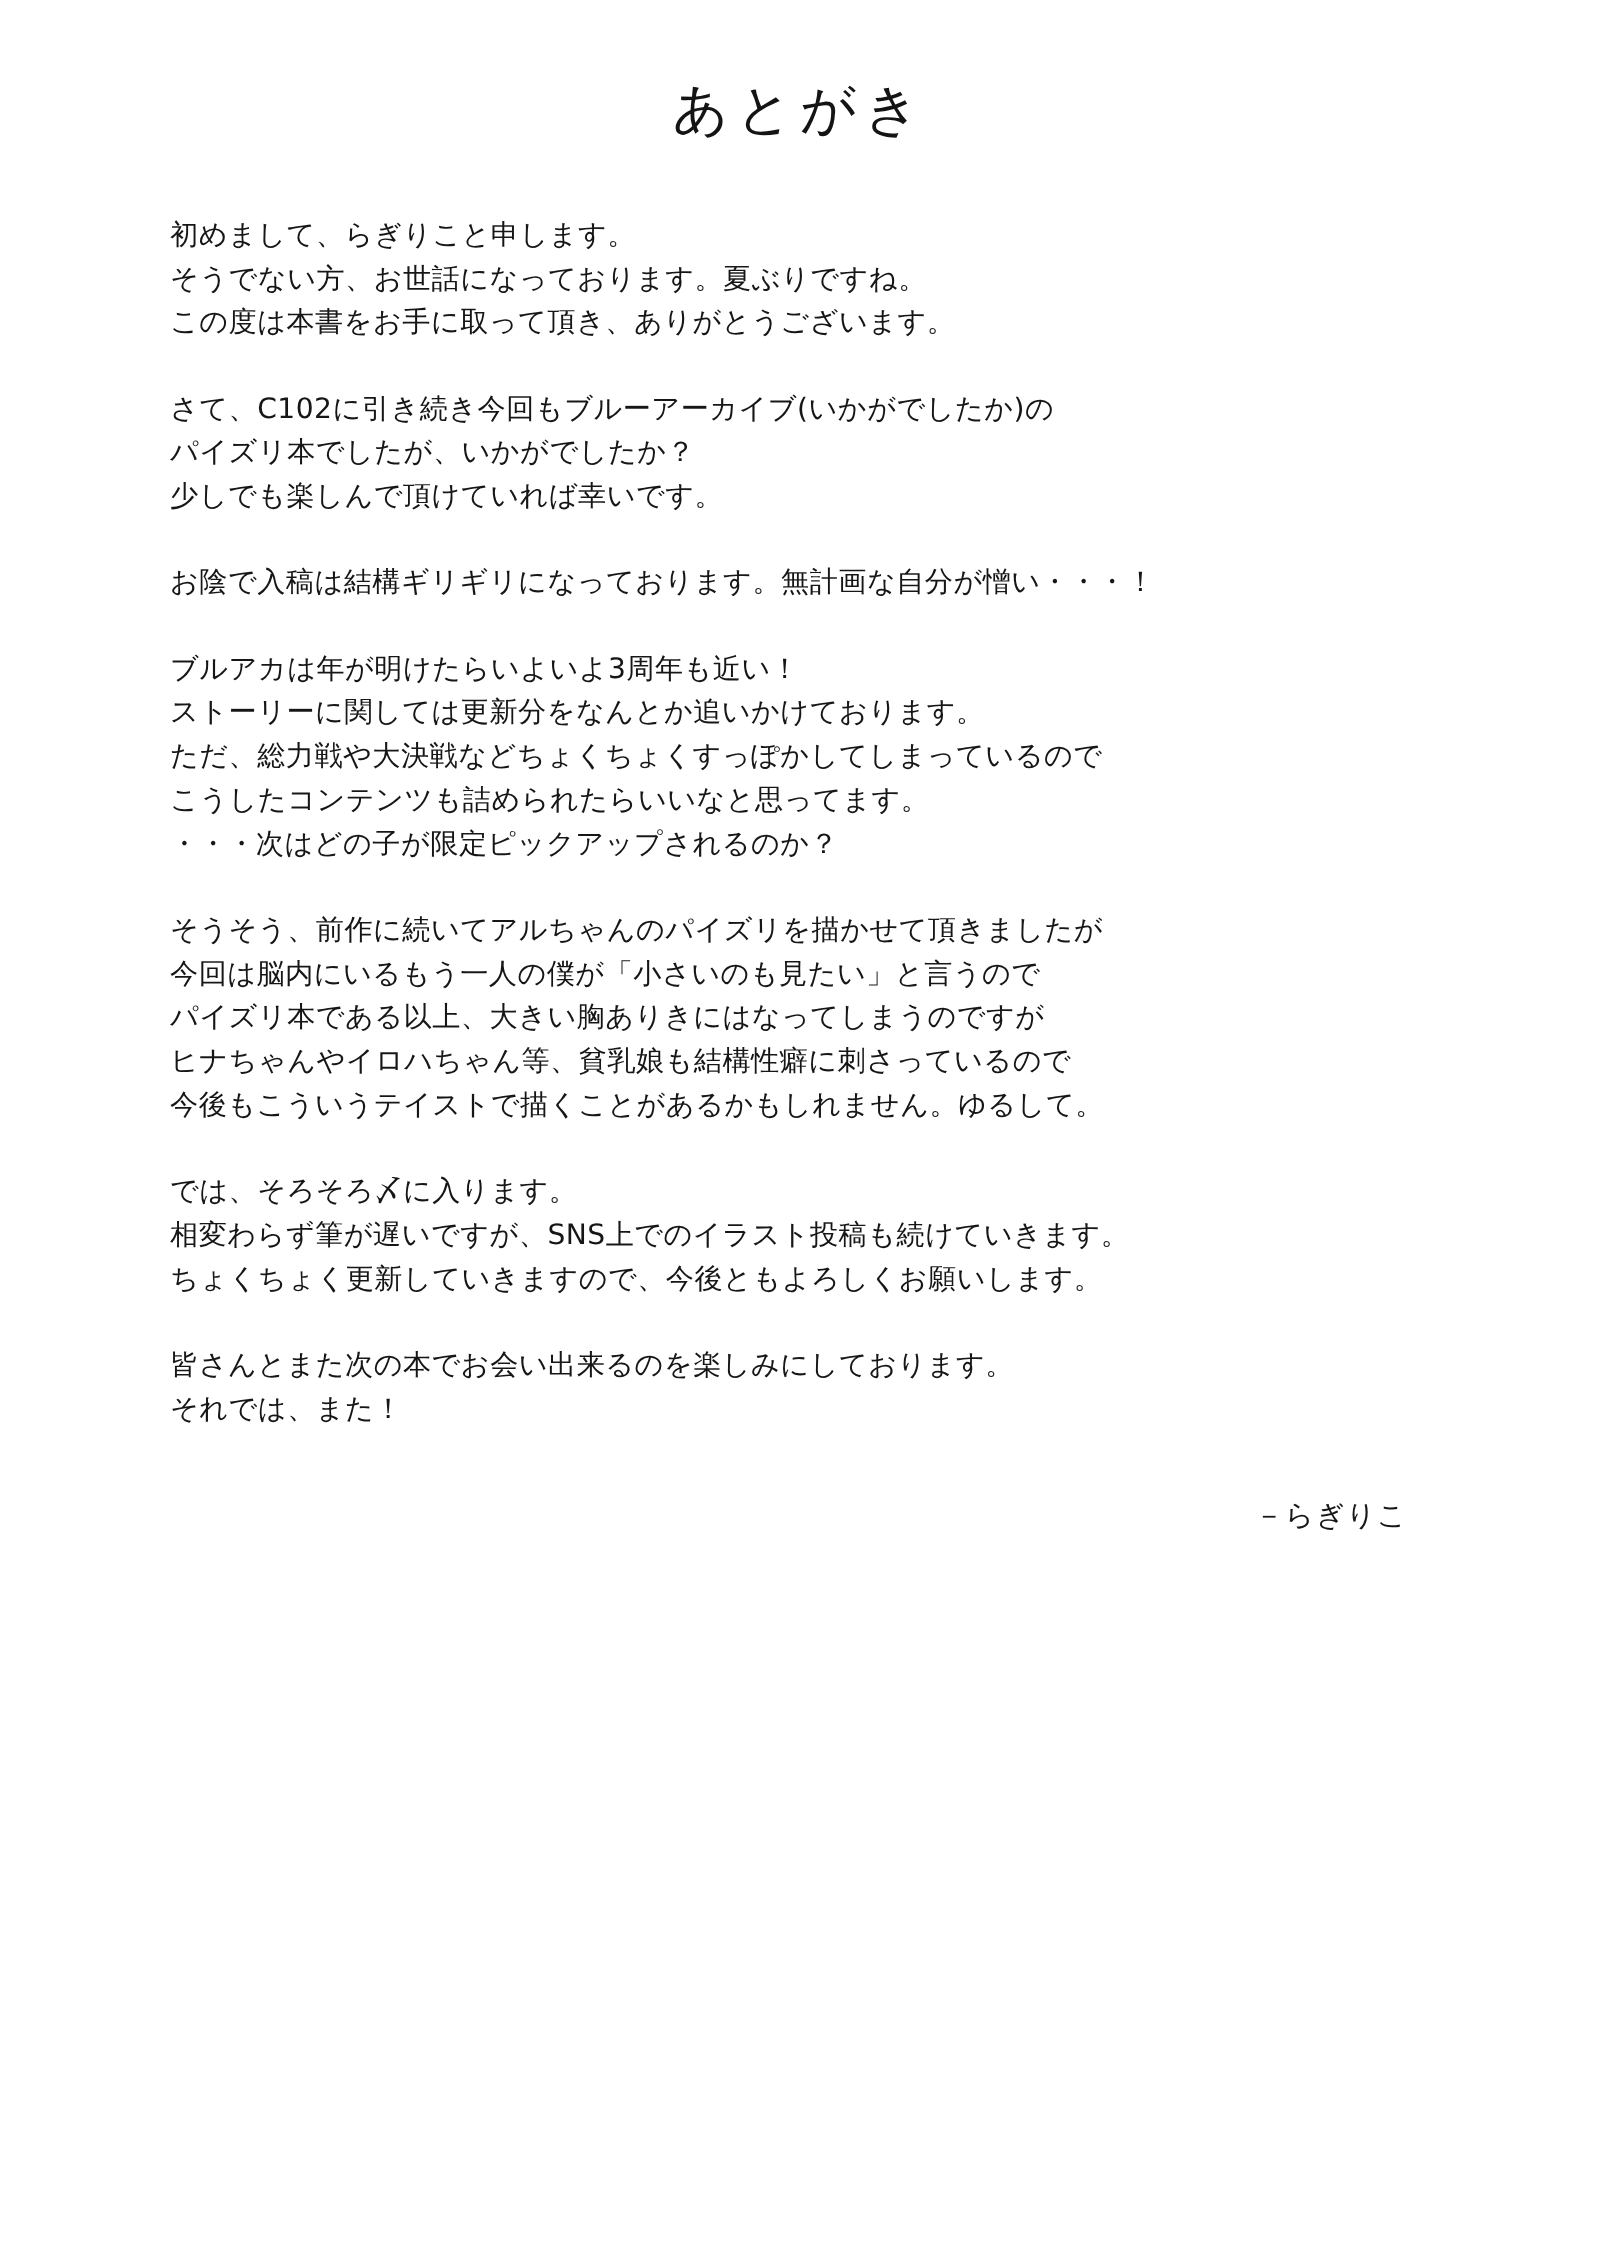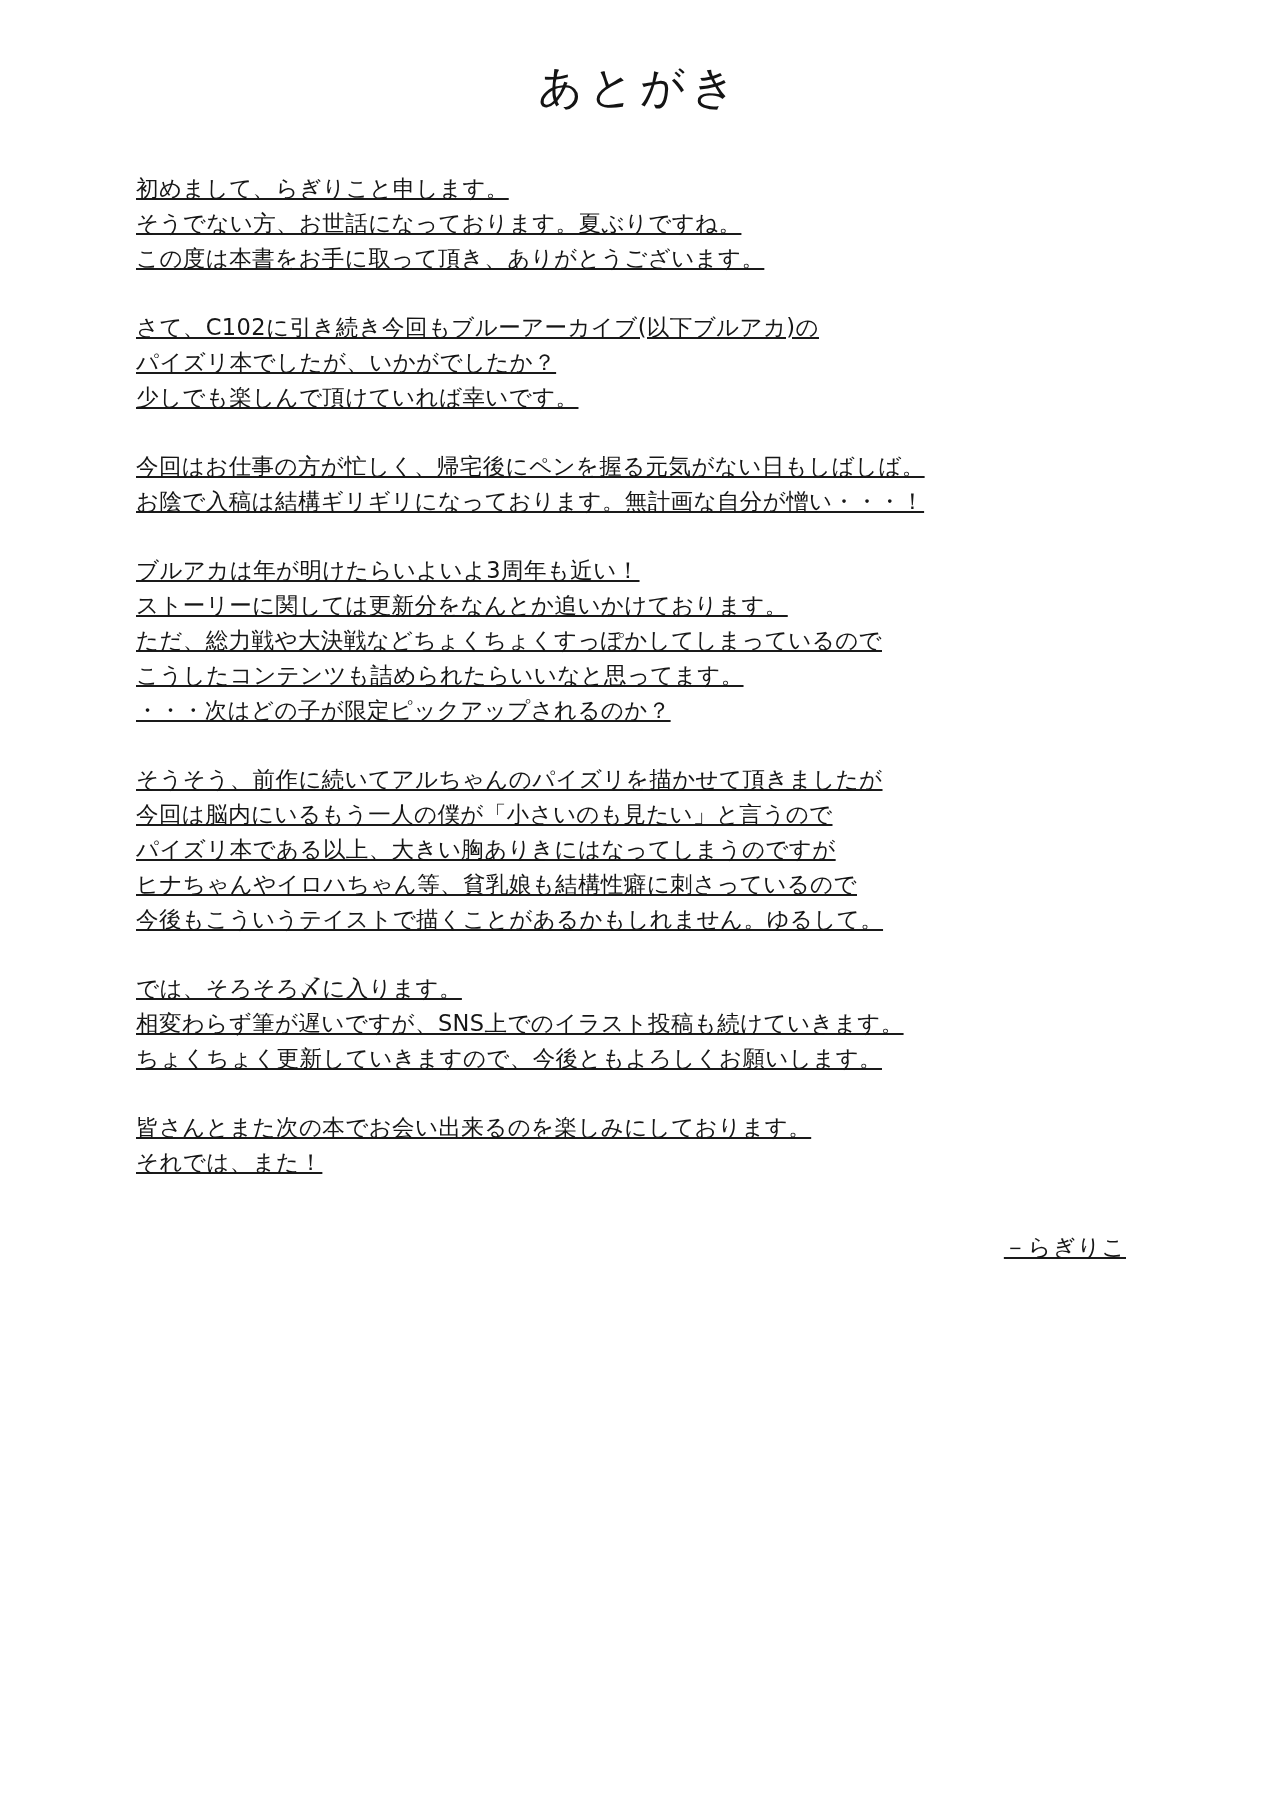--- a/index.html
+++ b/index.html
@@ -27,21 +27,20 @@
     font-size: 44px;
     font-weight: 400;
     letter-spacing: 6px;
     margin: 58px 0 0 0;
     color: #141414;
     font-family: "DejaVu Sans", "Liberation Sans", sans-serif;
   }
   .body-area {
     margin: 54px 0 0 0;
     padding: 0 130px 0 136px;
-    text-decoration: underline;
   }
   .para {
     margin: 0 0 34px 0;
   }
   .para:last-child {
     margin-bottom: 0;
   }
   .line {
     font-size: 22.5px;
     line-height: 35px;
@@ -67,27 +66,26 @@
 
   <div class="body-area">
 
     <div class="para">
       <div class="line">初めまして、らぎりこと申します。</div>
       <div class="line">そうでない方、お世話になっております。夏ぶりですね。</div>
       <div class="line">この度は本書をお手に取って頂き、ありがとうございます。</div>
     </div>
 
     <div class="para">
-      <div class="line">さて、C102に引き続き今回もブルーアーカイブ(以下ブルアカ)の</div>
+      <div class="line">さて、C102に引き続き今回もブルーアーカイブ(いかがでしたか)の</div>
       <div class="line">パイズリ本でしたが、いかがでしたか？</div>
       <div class="line">少しでも楽しんで頂けていれば幸いです。</div>
     </div>
 
     <div class="para">
-      <div class="line">今回はお仕事の方が忙しく、帰宅後にペンを握る元気がない日もしばしば。</div>
       <div class="line">お陰で入稿は結構ギリギリになっております。無計画な自分が憎い・・・！</div>
     </div>
 
     <div class="para">
       <div class="line">ブルアカは年が明けたらいよいよ3周年も近い！</div>
       <div class="line">ストーリーに関しては更新分をなんとか追いかけております。</div>
       <div class="line">ただ、総力戦や大決戦などちょくちょくすっぽかしてしまっているので</div>
       <div class="line">こうしたコンテンツも詰められたらいいなと思ってます。</div>
       <div class="line">・・・次はどの子が限定ピックアップされるのか？</div>
     </div>

